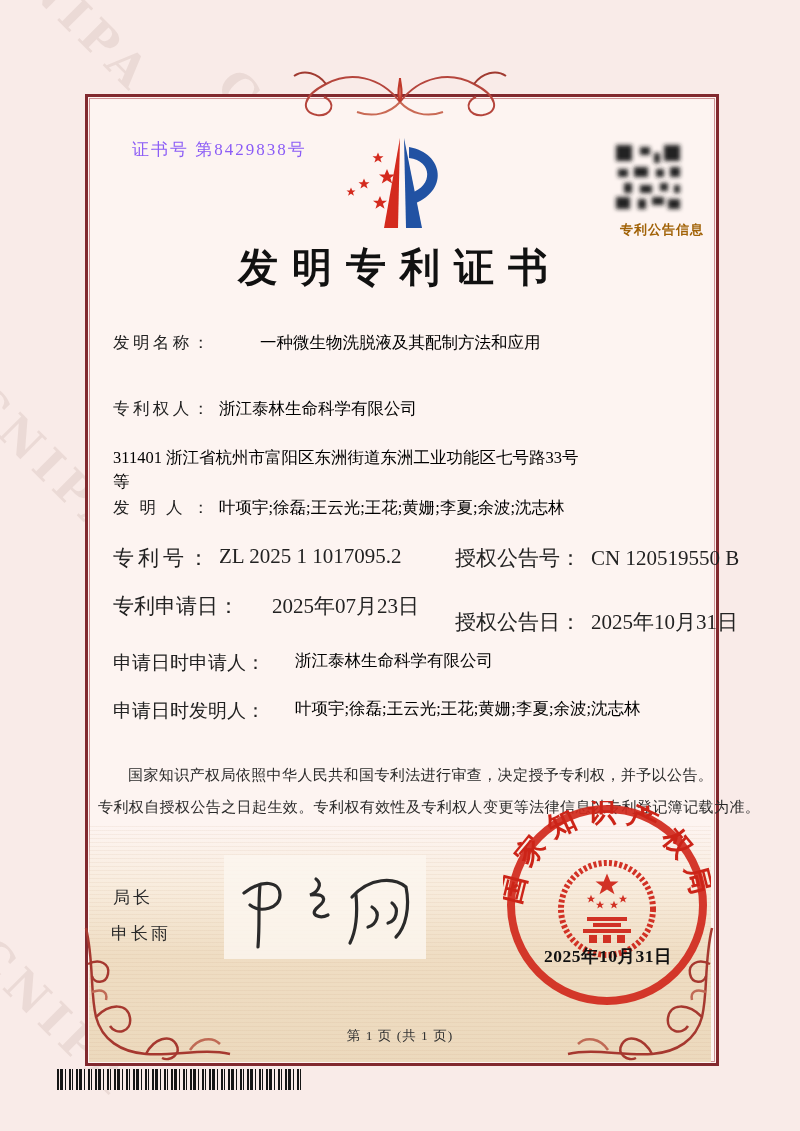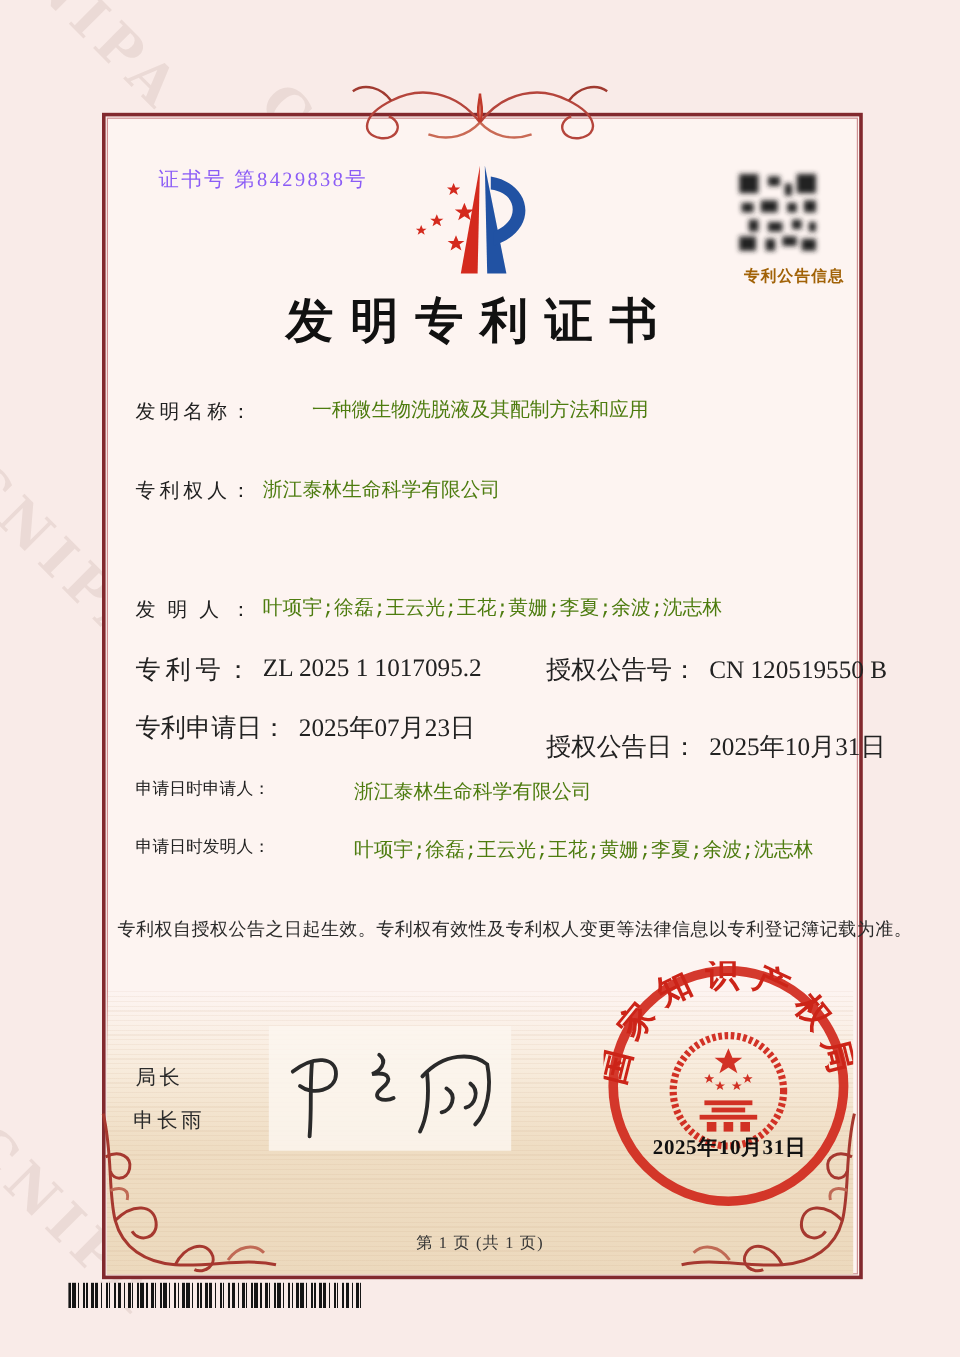--- a/index.html
+++ b/index.html
@@ -21,22 +21,22 @@
   
   .certno{position:absolute;left:132px;top:138px;font-size:17px;letter-spacing:2px;color:#8b5cf6;}
   .title{position:absolute;left:0;top:240px;width:800px;text-align:center;
          font-size:40px;font-weight:bold;letter-spacing:14px;color:#111;}
   .qrwrap{position:absolute;left:610px;top:139px;width:78px;height:78px;}
   .qrcap{position:absolute;left:594px;top:221px;width:110px;text-align:right;
          font-size:13px;color:#a16207;font-weight:bold;letter-spacing:1px;}
   
   .row{position:absolute;left:113px;width:600px;font-size:16.5px;line-height:1.45;display:flex;}
   .lbl{width:96px;flex:0 0 96px;text-align:justify;text-align-last:justify;margin-right:10px;color:#222;}
-  .lbl-wide{width:168px;flex:0 0 168px;font-size:14px;margin-right:14px;text-align:right;text-align-last:left;}
-  .val{flex:1;color:#4d7c0f;font-family:Liberation Mono, monospace;}
+  .lbl-wide{width:168px;flex:0 0 168px;font-size:19px;margin-right:14px;text-align:right;text-align-last:left;}
+  .val{flex:1;color:#000000;}
   .pair{position:absolute;display:flex;font-size:21px;}
   .pair .plbl{margin-right:10px;}
   
   .legal{position:absolute;left:98px;top:760px;width:606px;font-size:15px;
          line-height:2.1;color:#2a2a2a;letter-spacing:0.4px;}
   .legal .l1{text-indent:2em;white-space:nowrap;}
   .legal .l2{white-space:nowrap;}
   
   .sig-title{position:absolute;left:113px;top:886px;font-family:"Liberation Sans",sans-serif;
              font-size:17px;color:#2b2b2b;letter-spacing:3px;}
@@ -157,56 +157,58 @@
   <span class="lbl">发明名称：</span>
   <span class="val">一种微生物洗脱液及其配制方法和应用</span>
 </div>
 
 <div class="row" style="top:397px;">
   <span class="lbl">专利权人：</span>
   <span class="val">浙江泰林生命科学有限公司</span>
 </div>
 
 <div class="row" style="top:446px;">
+  <span class="val" style="max-width:476px;">311401 浙江省杭州市富阳区东洲街道东洲工业功能区七号路33号等</span>
 </div>
 
 <div class="row" style="top:496px;">
   <span class="lbl">发明人：</span>
   <span class="val">叶项宇;徐磊;王云光;王花;黄姗;李夏;余波;沈志林</span>
 </div>
 
 <div class="pair" style="left:113px;top:544px;">
   <span class="plbl lbl">专利号：</span>
   <span>ZL 2025 1 1017095.2</span>
 </div>
 <div class="pair" style="left:455px;top:544px;align-items:center;">
   <span class="plbl">授权公告号：</span>
   <span>CN 120519550 B</span>
 </div>
 
-<div class="pair" style="left:113px;top:592px;">
+<div class="pair" style="left:113px;top:592px;gap:23px;">
   <span class="plbl">专利申请日：</span>
   <span>2025年07月23日</span>
 </div>
 <div class="pair" style="left:455px;top:608px;">
   <span class="plbl">授权公告日：</span>
   <span>2025年10月31日</span>
 </div>
 
 <div class="row" style="top:649px;">
   <span class="lbl lbl-wide">申请日时申请人：</span>
   <span class="val">浙江泰林生命科学有限公司</span>
 </div>
 
 <div class="row" style="top:697px;">
   <span class="lbl lbl-wide">申请日时发明人：</span>
   <span class="val">叶项宇;徐磊;王云光;王花;黄姗;李夏;余波;沈志林</span>
 </div>
 
 <div class="legal">
+  <div class="l1">国家知识产权局依照中华人民共和国专利法进行审查，决定授予专利权，并予以公告。</div>
   <div class="l2">专利权自授权公告之日起生效。专利权有效性及专利权人变更等法律信息以专利登记簿记载为准。</div>
 </div>
 
 <div class="sig-title">局长</div>
 <div class="sig-name">申长雨</div>
 <div class="sig-box">
   <svg width="202" height="104" viewBox="0 0 202 104">
     <g fill="none" stroke="#2a2a2a" stroke-width="3.2" stroke-linecap="round">
       <path d="M36,30 C34,52 36,66 34,92"></path>
       <path d="M20,38 C38,24 56,26 56,40 C56,54 36,58 26,50"></path>

